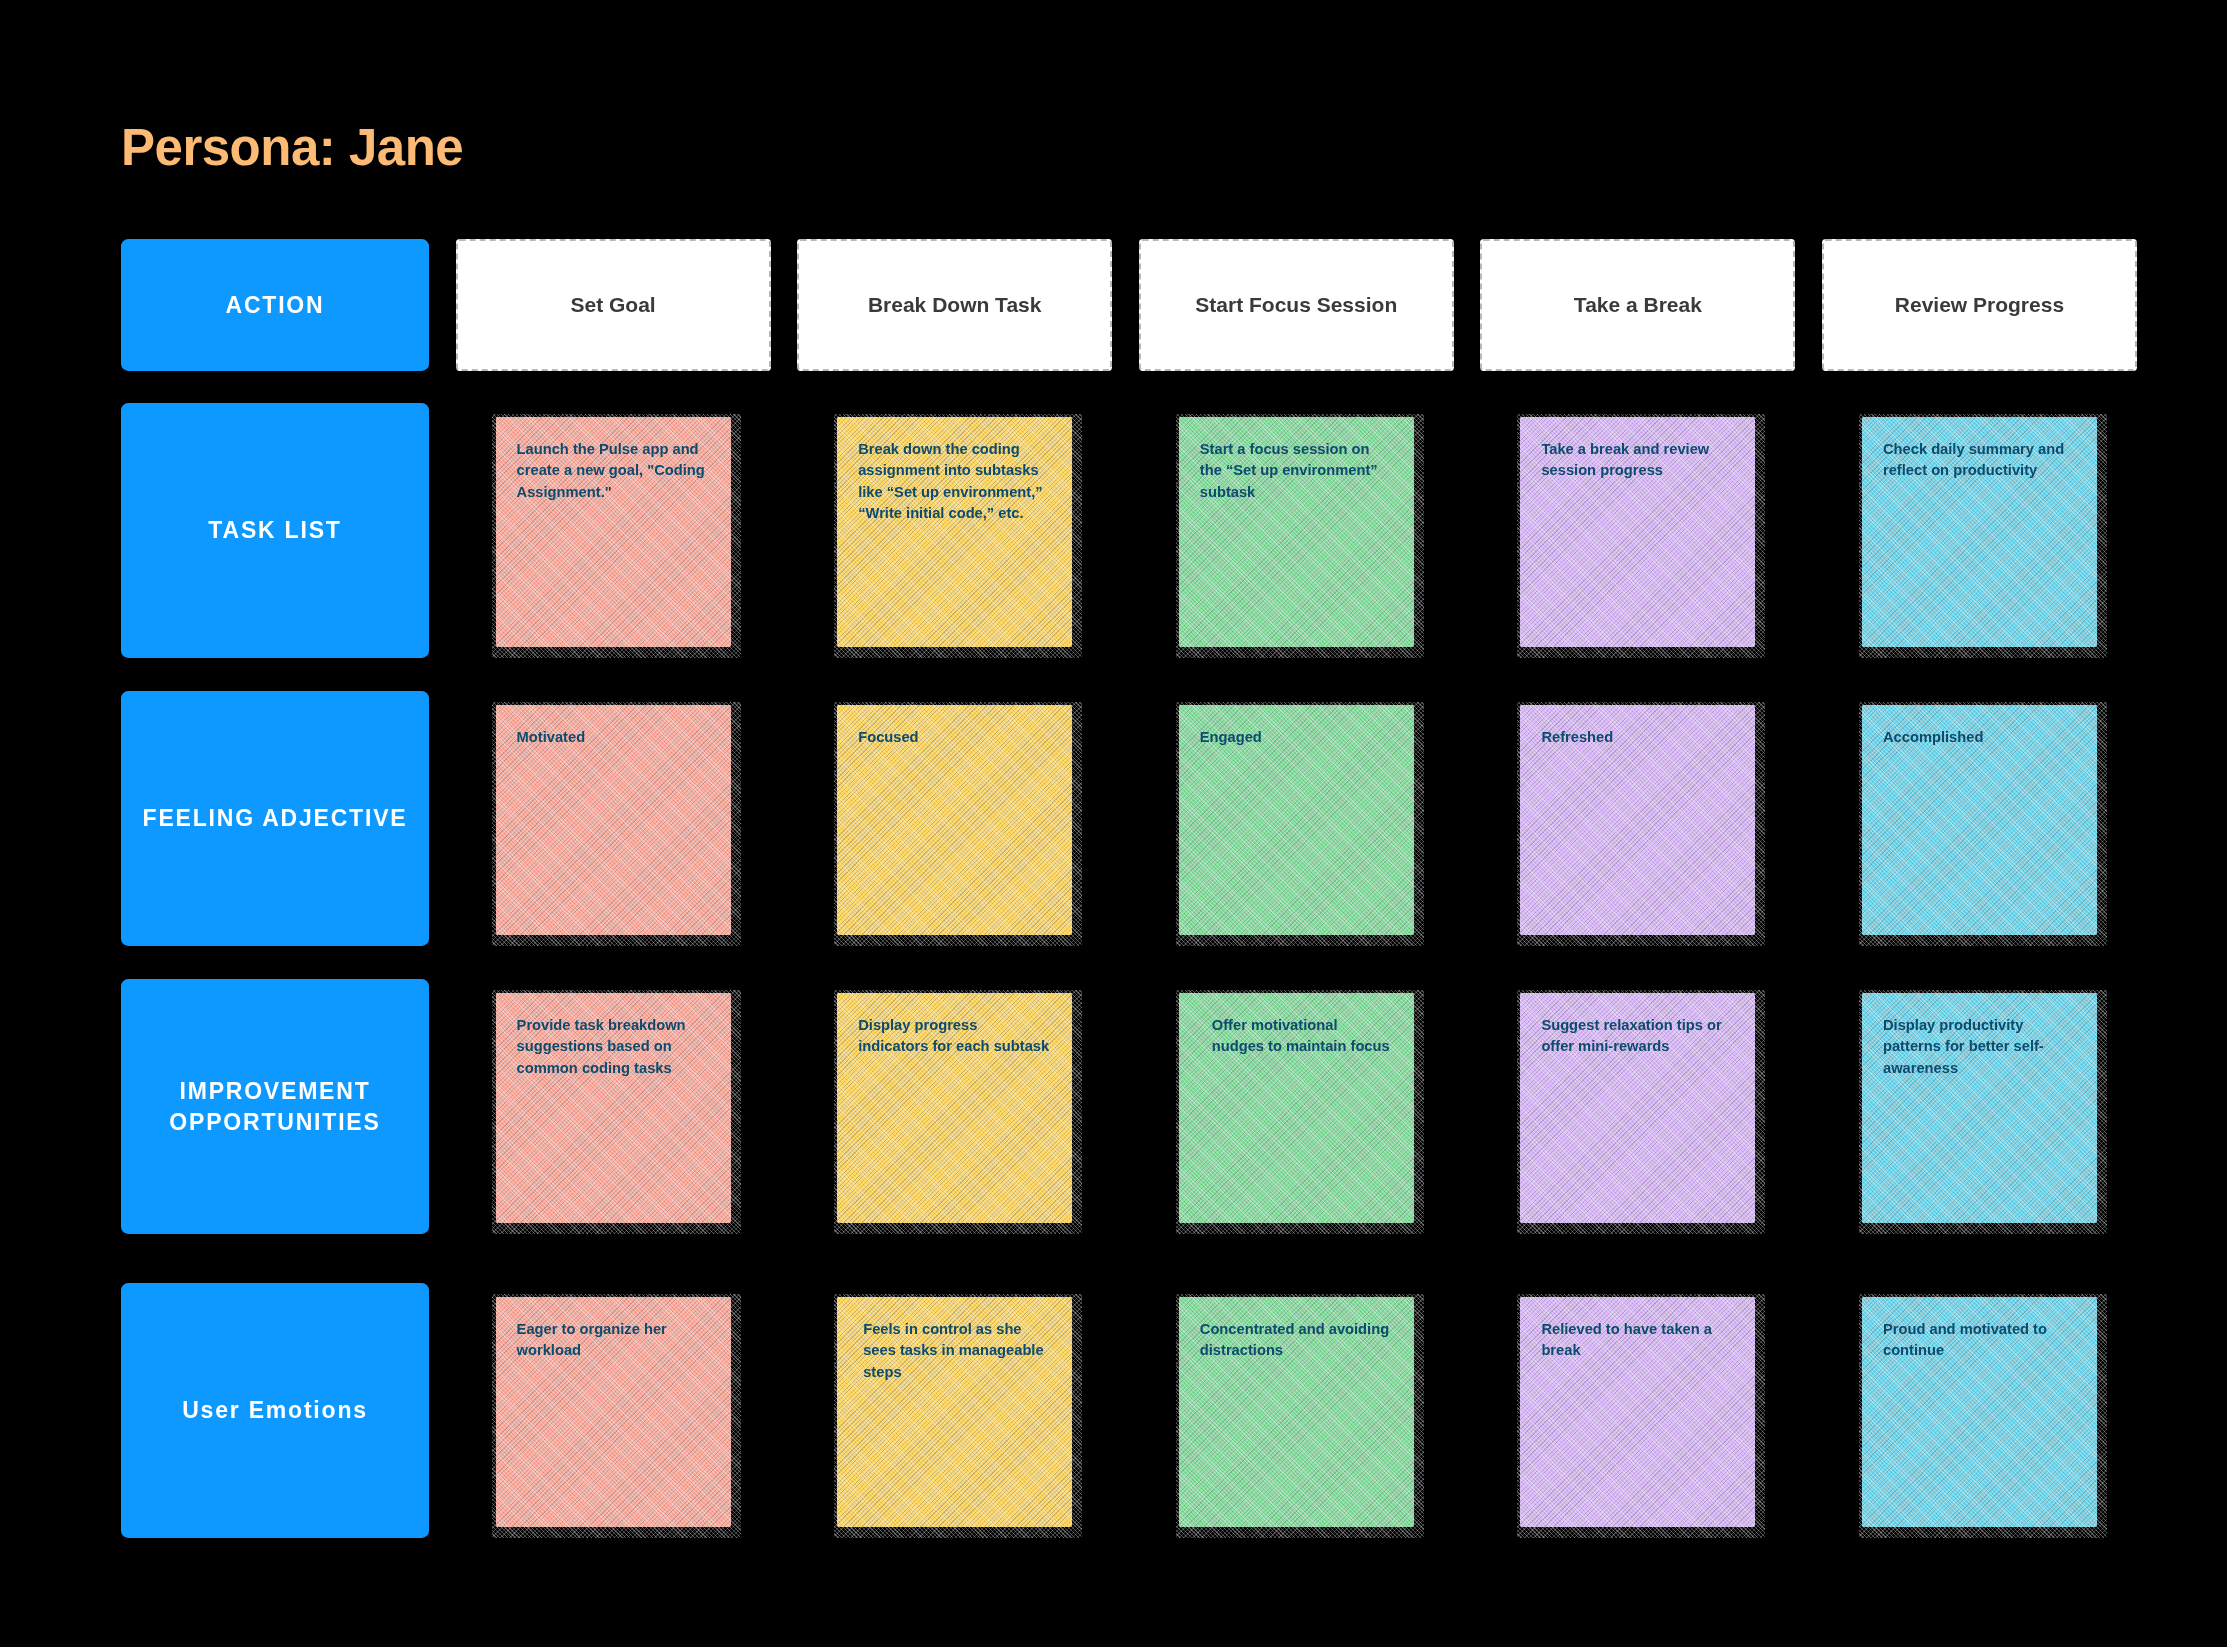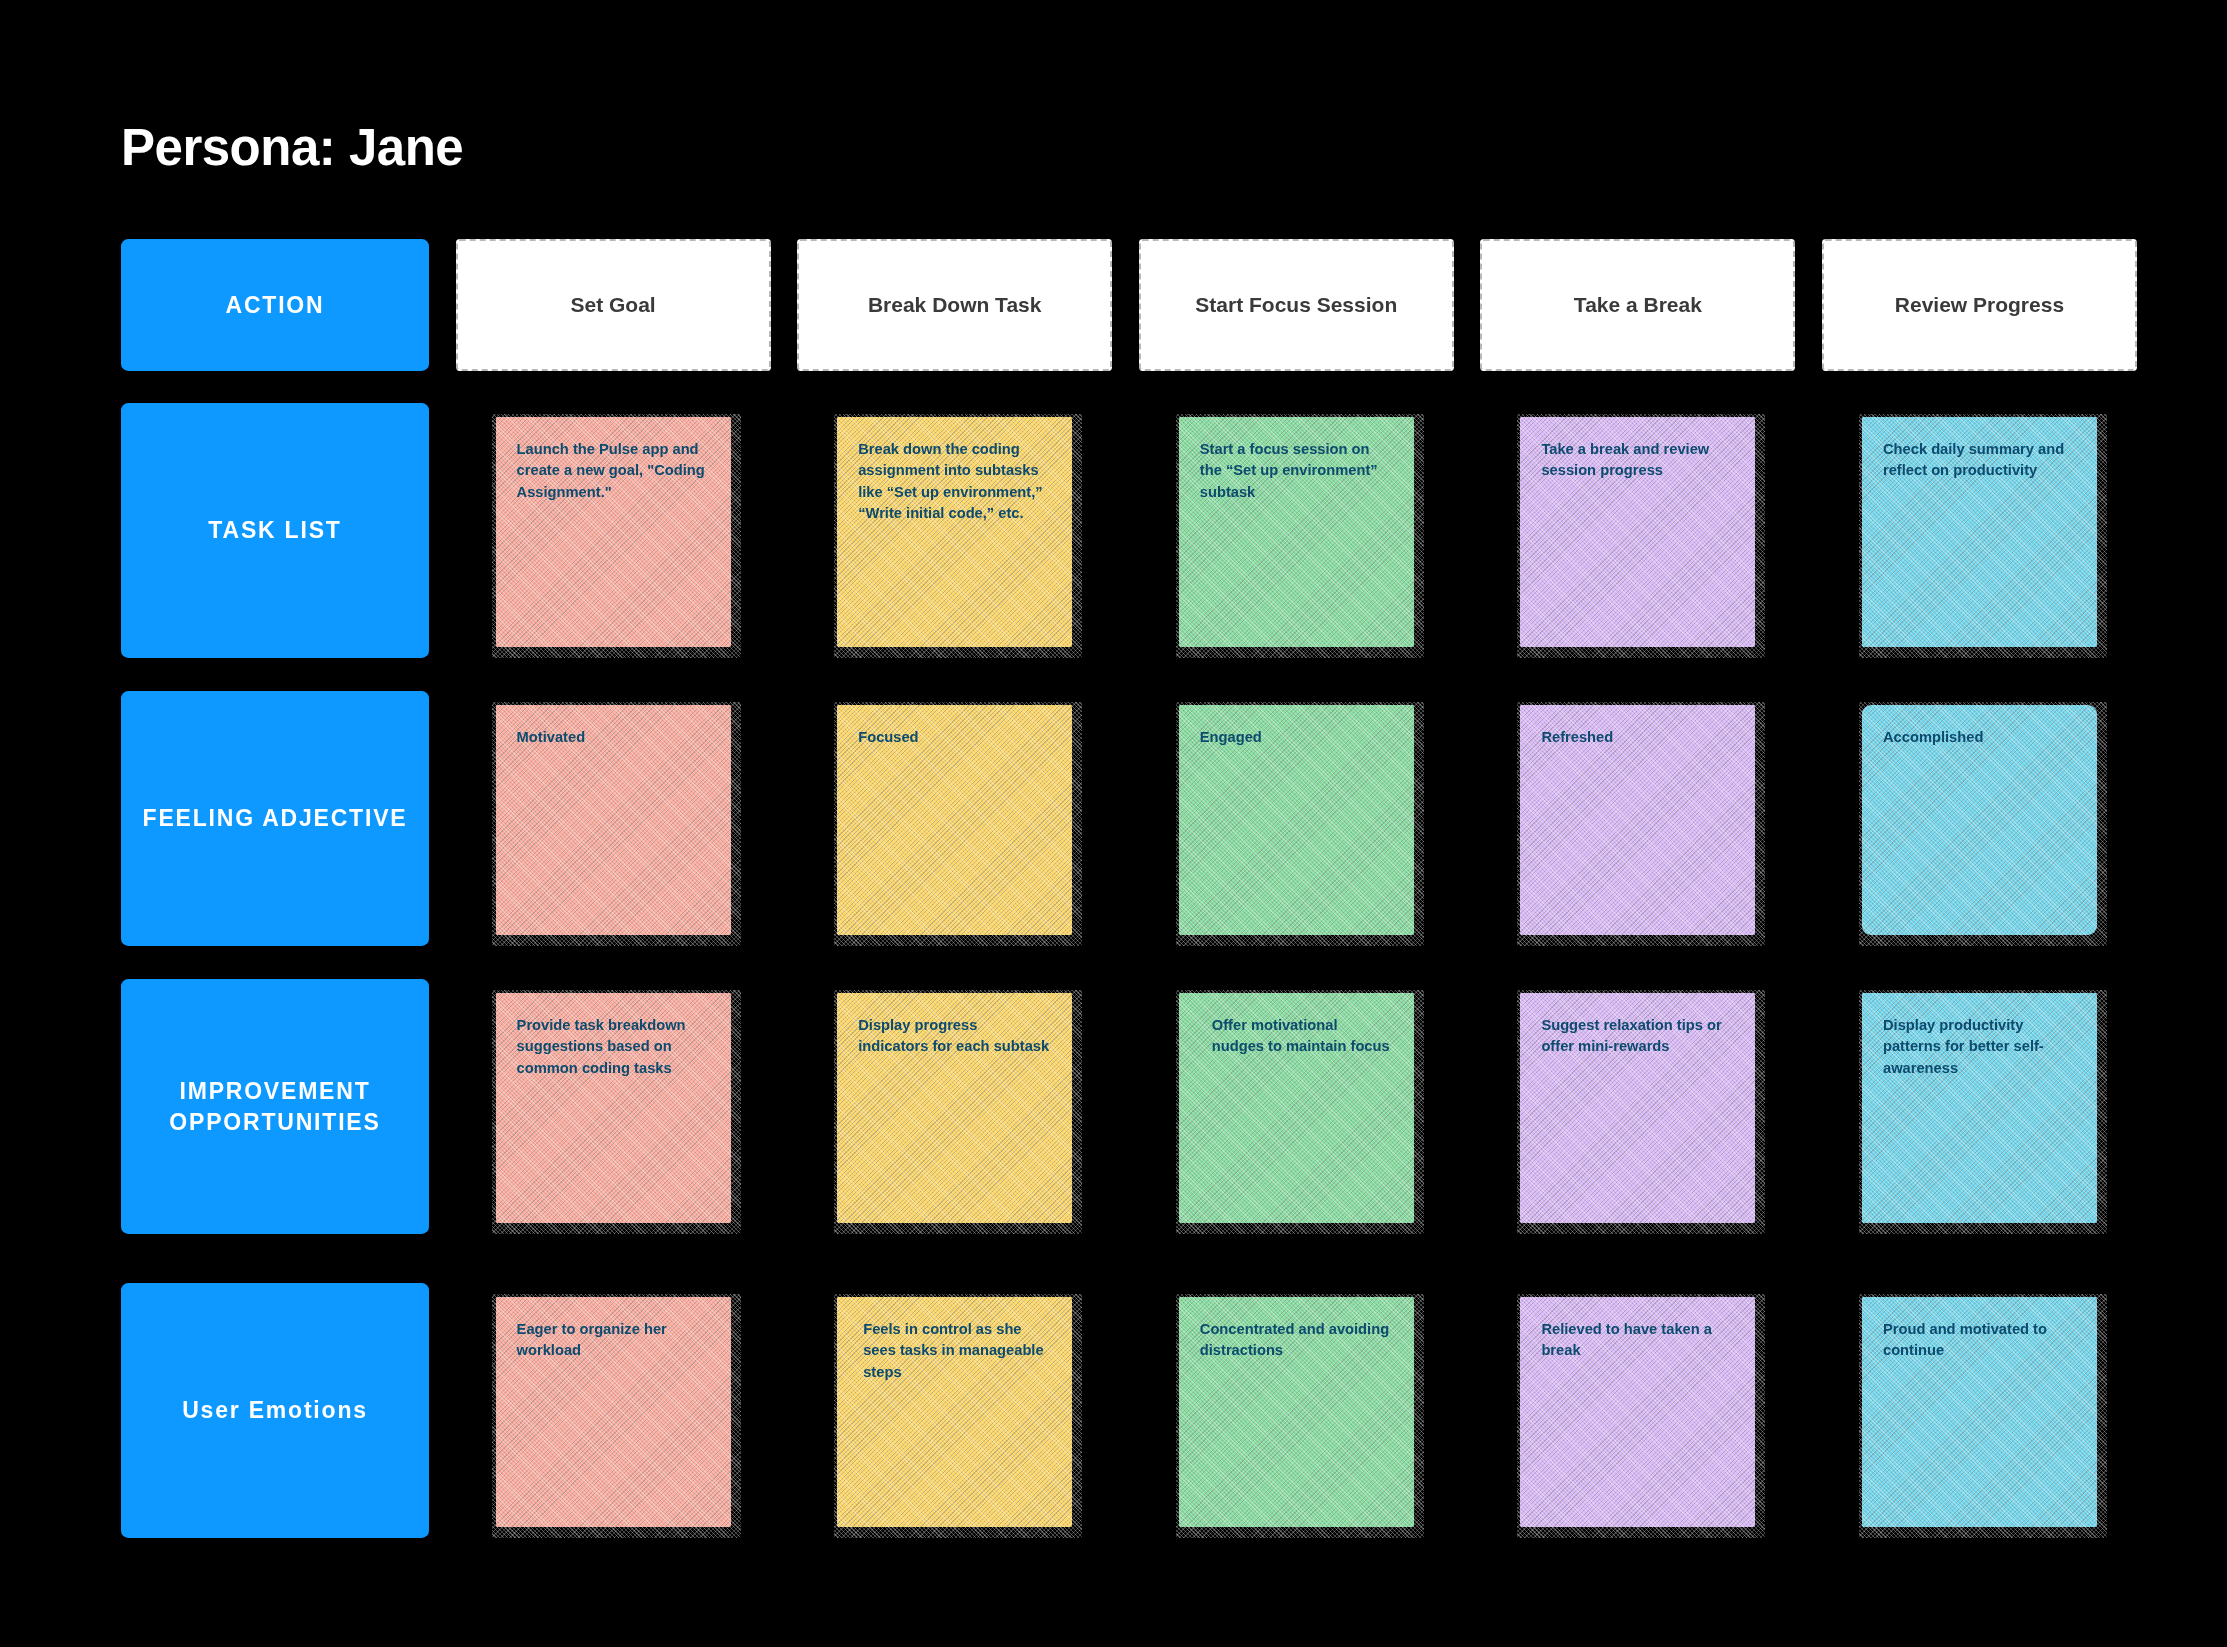--- a/index.html
+++ b/index.html
@@ -16,21 +16,21 @@
     font-family: "Liberation Sans", sans-serif;
   }
   .board-title {
     position: absolute;
     left: 121px;
     top: 118px;
     margin: 0;
     font-size: 51px;
     font-weight: bold;
     letter-spacing: -0.5px;
-    color: #ffffff;
+    color: #fdba74;
     white-space: nowrap;
   }
   .board {
     position: absolute;
     left: 121px;
     top: 239px;
     display: flex;
     flex-direction: column;
   }
   .row {
@@ -125,21 +125,21 @@
       <div class="sticky" style="background: rgb(217, 184, 248);">Take a break and review session progress</div>
       <div class="sticky" style="background: rgb(113, 214, 236);">Check daily summary and reflect on productivity</div>
     </div>
 
     <div class="row body-row gap-2">
       <div class="row-label" style="background: rgb(13, 153, 255);">FEELING ADJECTIVE</div>
       <div class="sticky" style="background: rgb(251, 171, 157);">Motivated</div>
       <div class="sticky" style="background: rgb(251, 213, 101);">Focused</div>
       <div class="sticky" style="background: rgb(133, 220, 158);">Engaged</div>
       <div class="sticky" style="background: rgb(217, 184, 248);">Refreshed</div>
-      <div class="sticky" style="background: rgb(113, 214, 236); border-radius: 9px;">Accomplished</div>
+      <div class="sticky" style="background: rgb(113, 214, 236);">Accomplished</div>
     </div>
 
     <div class="row body-row gap-3">
       <div class="row-label" style="background: rgb(13, 153, 255);">IMPROVEMENT OPPORTUNITIES</div>
       <div class="sticky" style="background: rgb(251, 171, 157);">Provide task breakdown suggestions based on common coding tasks</div>
       <div class="sticky" style="background: rgb(251, 213, 101);">Display progress indicators for each subtask</div>
       <div class="sticky" style="background: rgb(133, 220, 158); padding-left: 33px;">Offer motivational nudges to maintain focus</div>
       <div class="sticky" style="background: rgb(217, 184, 248);">Suggest relaxation tips or offer mini-rewards</div>
       <div class="sticky" style="background: rgb(113, 214, 236);">Display productivity patterns for better self-awareness</div>
     </div>

